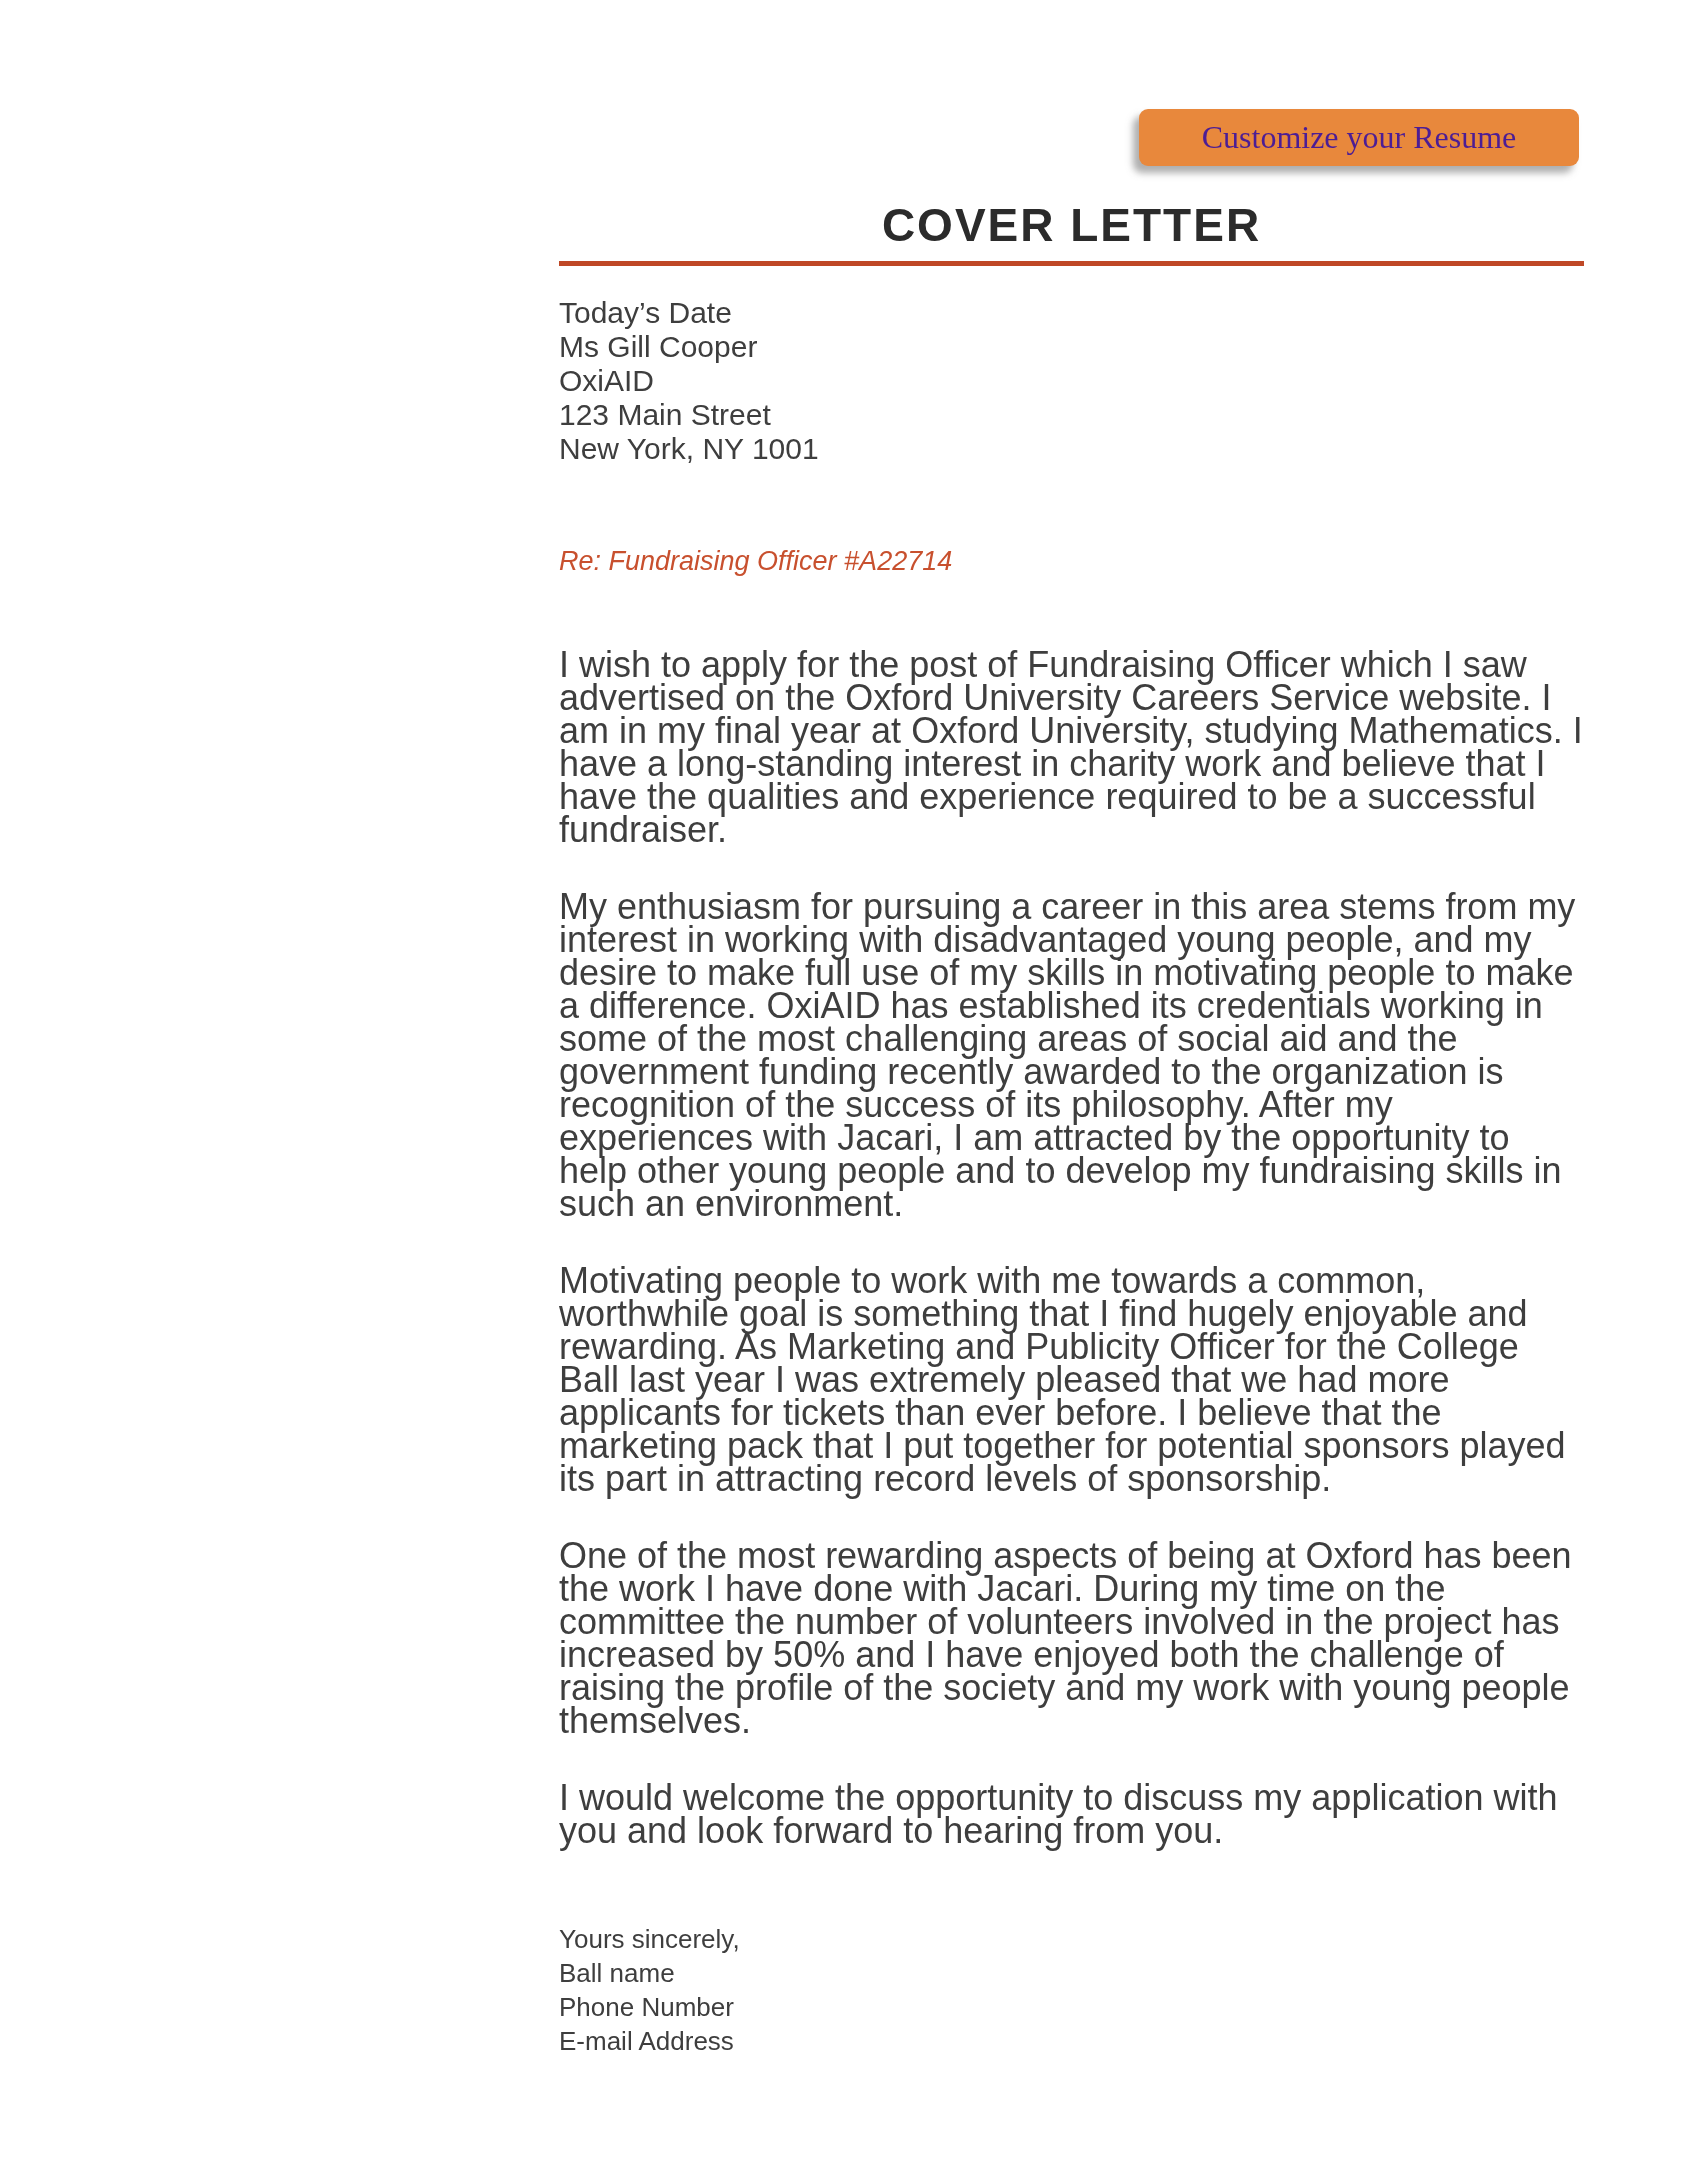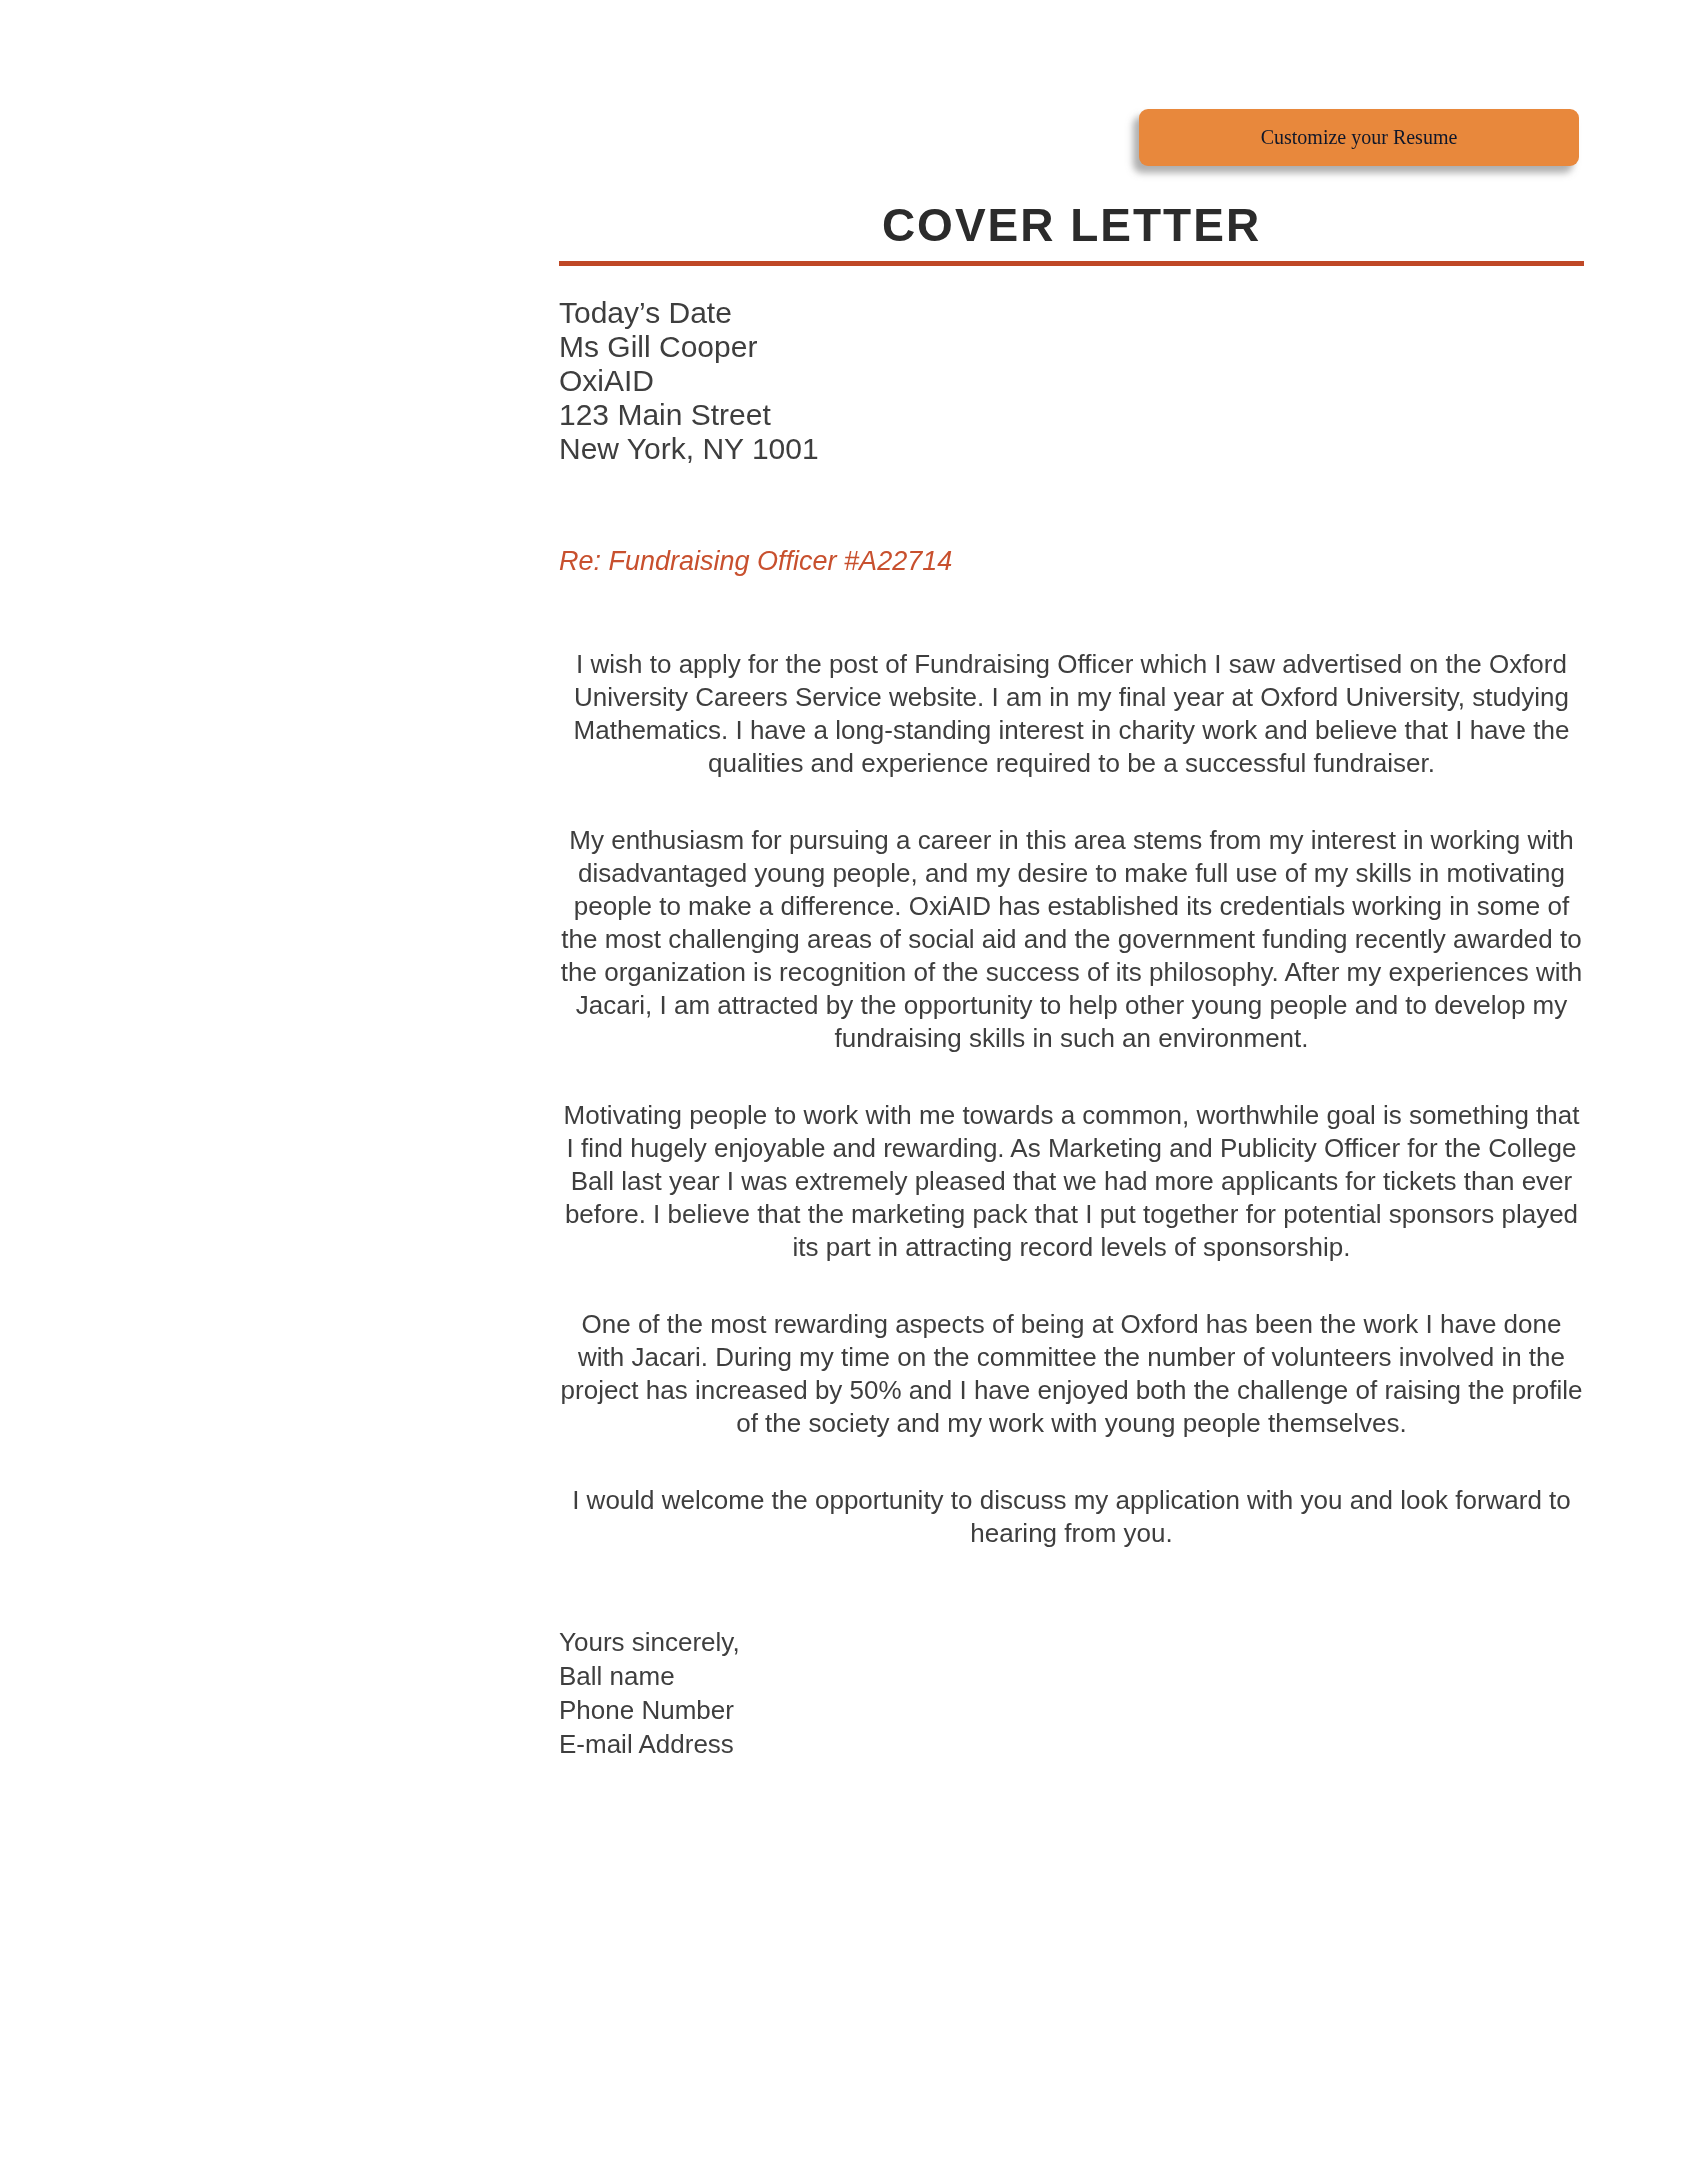--- a/index.html
+++ b/index.html
@@ -15,23 +15,23 @@
   .customize-btn {
     position: absolute;
     top: 109px;
     right: 104px;
     width: 440px;
     height: 57px;
     display: flex;
     align-items: center;
     justify-content: center;
     background: #E8883C;
-    color: #0f172a;
+    color: #4c1d95;
     font-family: "Liberation Serif", serif;
-    font-size: 20px;
+    font-size: 32px;
     border: none;
     border-radius: 9px;
     box-shadow: -6px 7px 7px rgba(110,110,110,0.55);
     cursor: pointer;
   }
   .content {
     position: absolute;
     left: 559px;
     top: 0;
     width: 1025px;
@@ -58,25 +58,24 @@
   }
   .subject {
     margin-top: 75px;
     font-size: 27px;
     line-height: 40px;
     font-style: italic;
     color: #C8502E;
   }
   .body-text { margin-top: 67px; }
   .body-text p {
-    font-size: 26px;
+    font-size: 36px;
     line-height: 33px;
     color: #3E3E3E;
     margin-bottom: 44px;
-    text-align: center;
   }
   .body-text p:last-child { margin-bottom: 0; }
   .closing {
     margin-top: 75px;
     font-size: 26px;
     line-height: 34px;
     color: #3E3E3E;
   }
 </style>
 </head>

